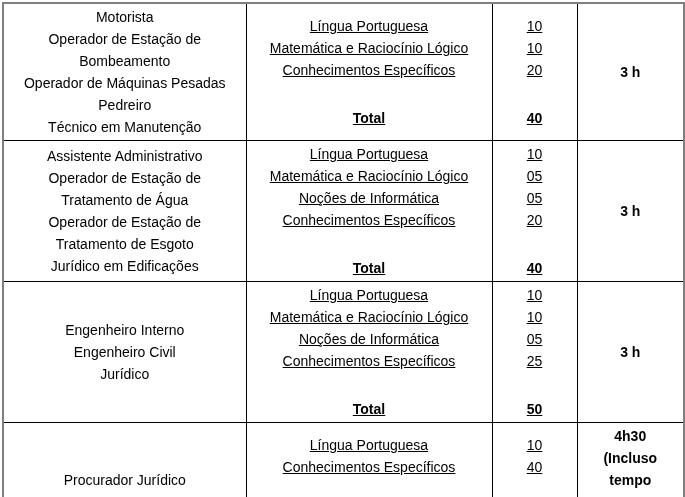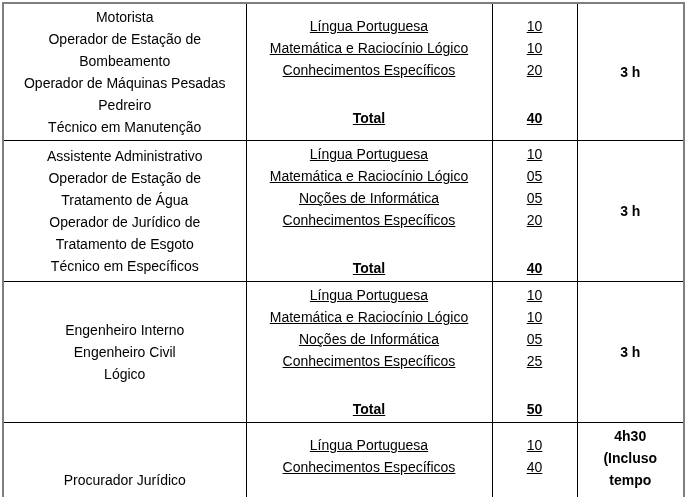--- a/index.html
+++ b/index.html
@@ -79,22 +79,22 @@
         <div class="count-line">20</div>
         <div class="count-line bold">40</div>
       </td>
       <td class="duration-cell">3 h</td>
     </tr>
 
     <tr class="row-2">
       <td>
         <div class="job-title">Assistente Administrativo</div>
         <div class="job-title">Operador de Estação de Tratamento de Água</div>
-        <div class="job-title">Operador de Jurídico de Tratamento de Esgoto</div>
-        <div class="job-title">Técnico em Específicos</div>
+        <div class="job-title">Operador de Estação de Tratamento de Esgoto</div>
+        <div class="job-title">Jurídico em Edificações</div>
       </td>
       <td>
         <div class="subject-line">Língua Portuguesa</div>
         <div class="subject-line">Matemática e Raciocínio Lógico</div>
         <div class="subject-line">Noções de Informática</div>
         <div class="subject-line">Conhecimentos Específicos</div>
         <div class="subject-line bold">Total</div>
       </td>
       <td>
         <div class="count-line">10</div>
@@ -103,21 +103,21 @@
         <div class="count-line">20</div>
         <div class="count-line bold">40</div>
       </td>
       <td class="duration-cell">3 h</td>
     </tr>
 
     <tr class="row-3">
       <td>
         <div class="job-title">Engenheiro Interno</div>
         <div class="job-title">Engenheiro Civil</div>
-        <div class="job-title">Lógico</div>
+        <div class="job-title">Jurídico</div>
       </td>
       <td>
         <div class="subject-line">Língua Portuguesa</div>
         <div class="subject-line">Matemática e Raciocínio Lógico</div>
         <div class="subject-line">Noções de Informática</div>
         <div class="subject-line">Conhecimentos Específicos</div>
         <div class="subject-line bold">Total</div>
       </td>
       <td>
         <div class="count-line">10</div>

